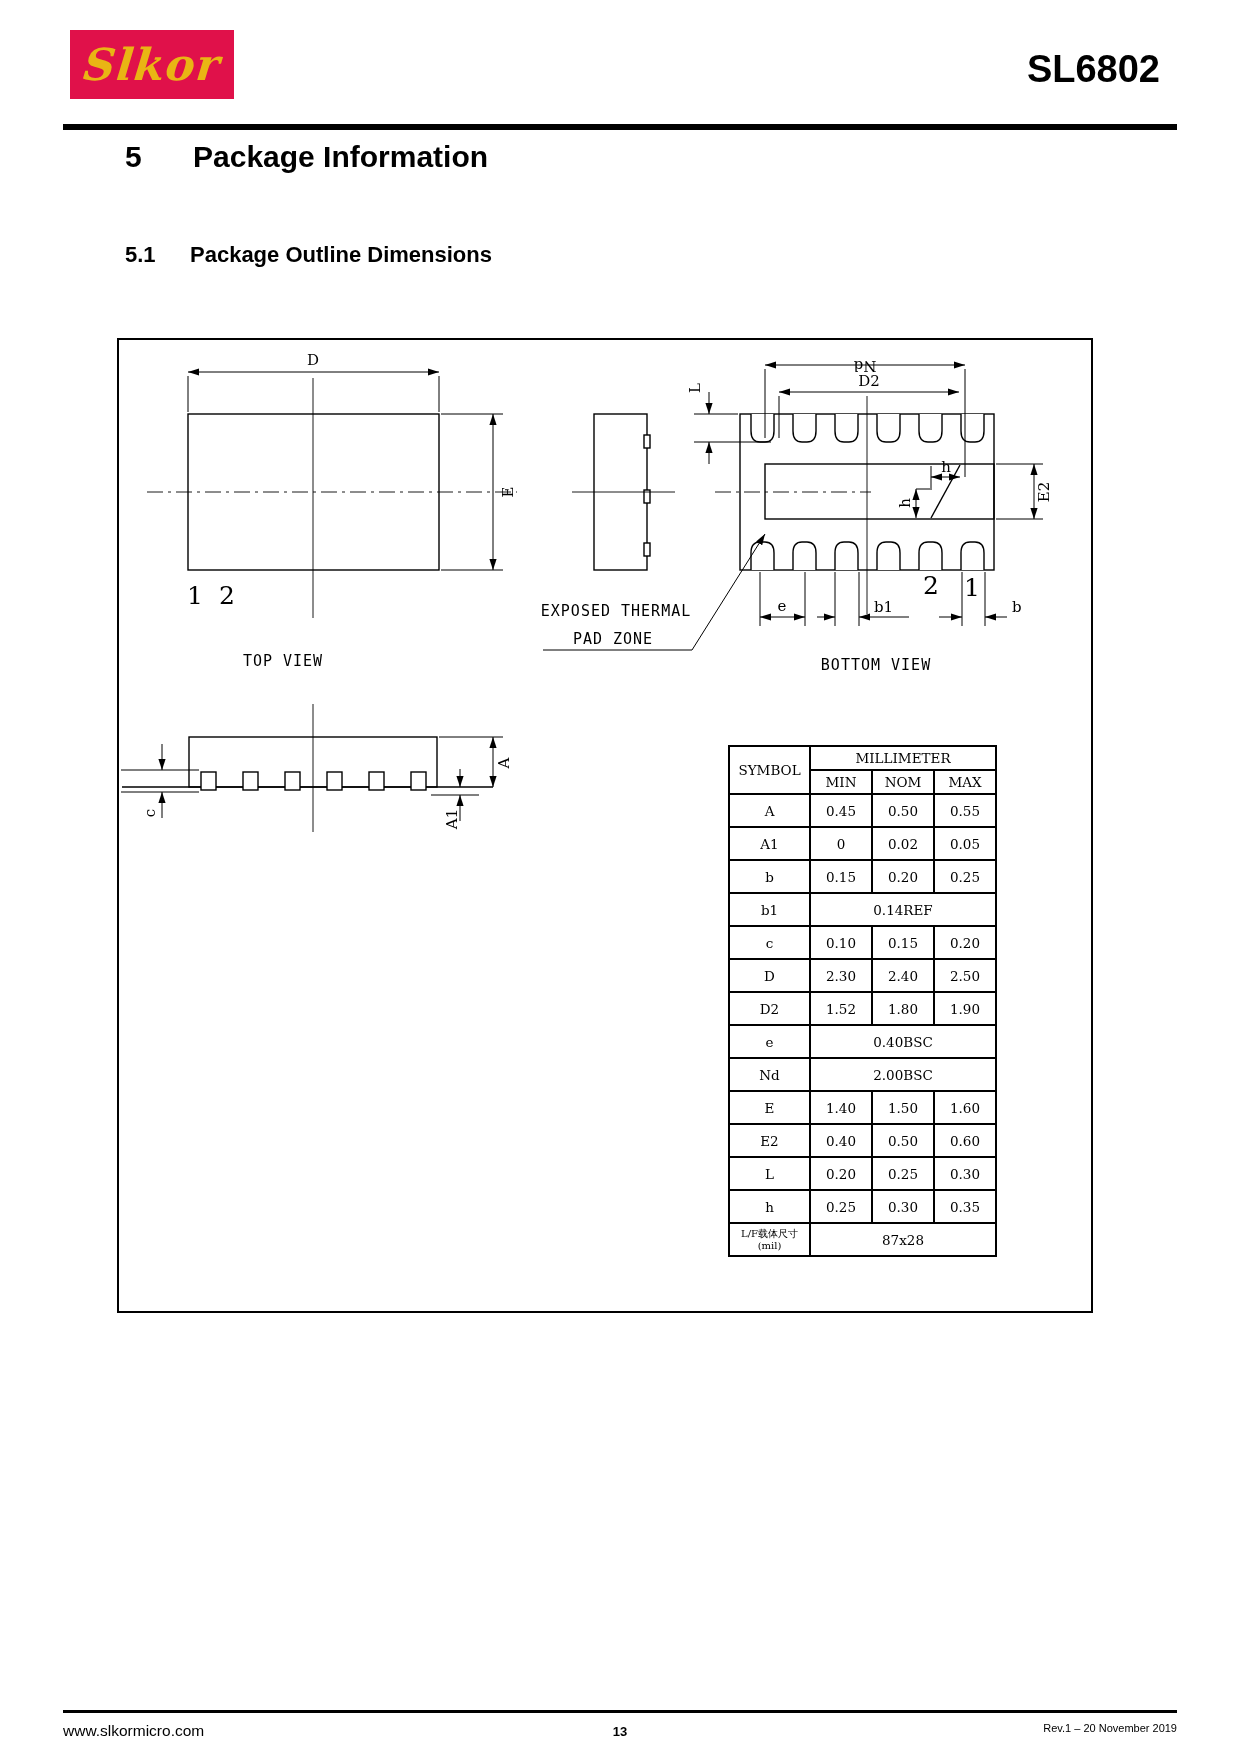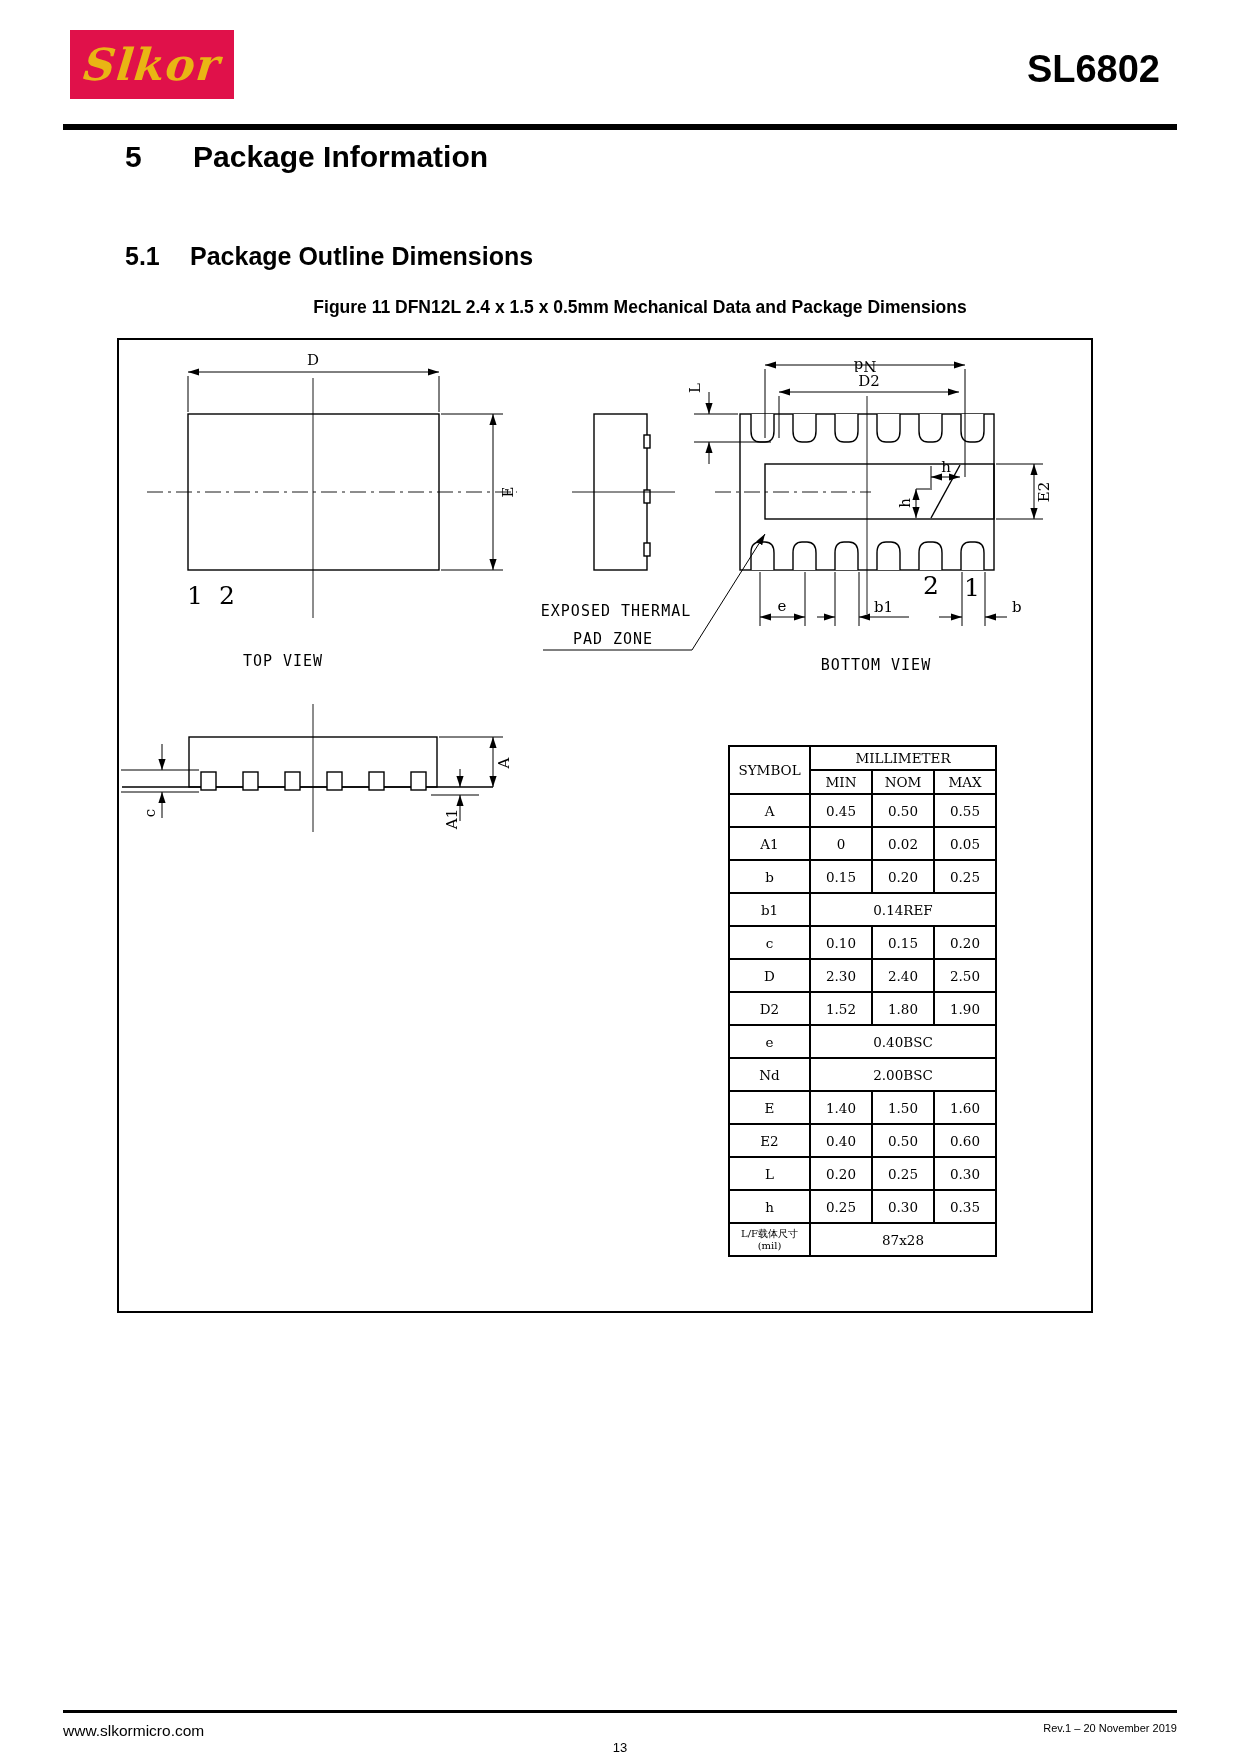--- a/index.html
+++ b/index.html
@@ -10,21 +10,21 @@
   .logo{position:absolute;left:70px;top:30px;width:164px;height:69px;background:#e0114a;
         display:flex;align-items:center;justify-content:center;}
   .logo-text{font-family:"DejaVu Serif",serif;font-style:italic;font-weight:bold;
              font-size:44px;color:#e9b514;letter-spacing:1px;transform:skewX(-6deg);}
   .doc-number{position:absolute;right:80px;top:48px;font-size:38px;font-weight:bold;}
   .header-rule{position:absolute;left:63px;top:124px;width:1114px;height:6px;background:#000;}
 
   
   .h1{position:absolute;left:125px;top:140px;font-size:30px;font-weight:bold;}
   .h1 .num{display:inline-block;width:68px;}
-  .h2{position:absolute;left:125px;top:242px;font-size:25px;font-weight:bold;}
+  .h2{position:absolute;left:125px;top:242px;font-size:22px;font-weight:bold;}
   .h2 .num{display:inline-block;width:65px;}
   .caption{position:absolute;left:40px;top:297px;width:1200px;text-align:center;
            font-size:17.5px;font-weight:bold;}
 
   
   .figure-box{position:absolute;left:117px;top:338px;width:972px;height:971px;
               border:2px solid #000;background:#fff;}
   .figure-box svg{position:absolute;left:0;top:0;}
   svg .ln{stroke:#000;stroke-width:1.4;fill:none;}
   svg .fw{fill:#fff;}
@@ -42,41 +42,40 @@
              font-family:"DejaVu Serif",serif;font-size:13.5px;}
   .dim-table td{border:2px solid #000;text-align:center;vertical-align:middle;padding:0;}
   .dim-table tr.hd td{height:22px;}
   .dim-table tr.dr td{height:31px;}
   .dim-table .lf{font-size:10px;line-height:1.15;margin-top:20px;}
 
   
   .footer-rule{position:absolute;left:63px;top:1710px;width:1114px;height:3px;background:#000;}
   .footer-left{position:absolute;left:63px;top:1722px;font-size:15.5px;}
   .footer-page{position:absolute;left:0;top:1724px;width:1240px;text-align:center;
-               font-size:13px;font-weight:normal;margin-top:16px;}
+               font-size:13px;font-weight:bold;}
   .footer-right{position:absolute;right:63px;top:1722px;font-size:11px;}
 </style>
 </head>
 <body>
 
 <div id="page">
 
   <div class="logo">
     <span class="logo-text">Slkor</span>
   </div>
   <div class="doc-number">SL6802</div>
   <div class="header-rule"></div>
 
   <div class="h1">
     <span class="num">5</span><span>Package Information</span>
   </div>
   <div class="h2">
     <span class="num">5.1</span><span>Package Outline Dimensions</span>
   </div>
-  <div class="caption">Figure 11 DFN12L 2.4 x 1.5 x 0.5mm Mechanical Data and Package Dimensions</div>
 
   <div class="figure-box">
     <svg width="972" height="971" viewBox="0 0 972 971">
       <defs>
         <marker id="ar" markerWidth="12" markerHeight="10" refX="11" refY="5" orient="auto-start-reverse" markerUnits="userSpaceOnUse">
           <path d="M11,5 L0,1.4 L0,8.6 Z" fill="#000"></path>
         </marker>
         <path id="padT" d="M0,0 V17 Q0,28 9,28 H14 Q23,28 23,17 V0" class="ln fw"></path>
         <path id="padB" d="M0,28 V11 Q0,0 9,0 H14 Q23,0 23,11 V28" class="ln fw"></path>
       </defs>

